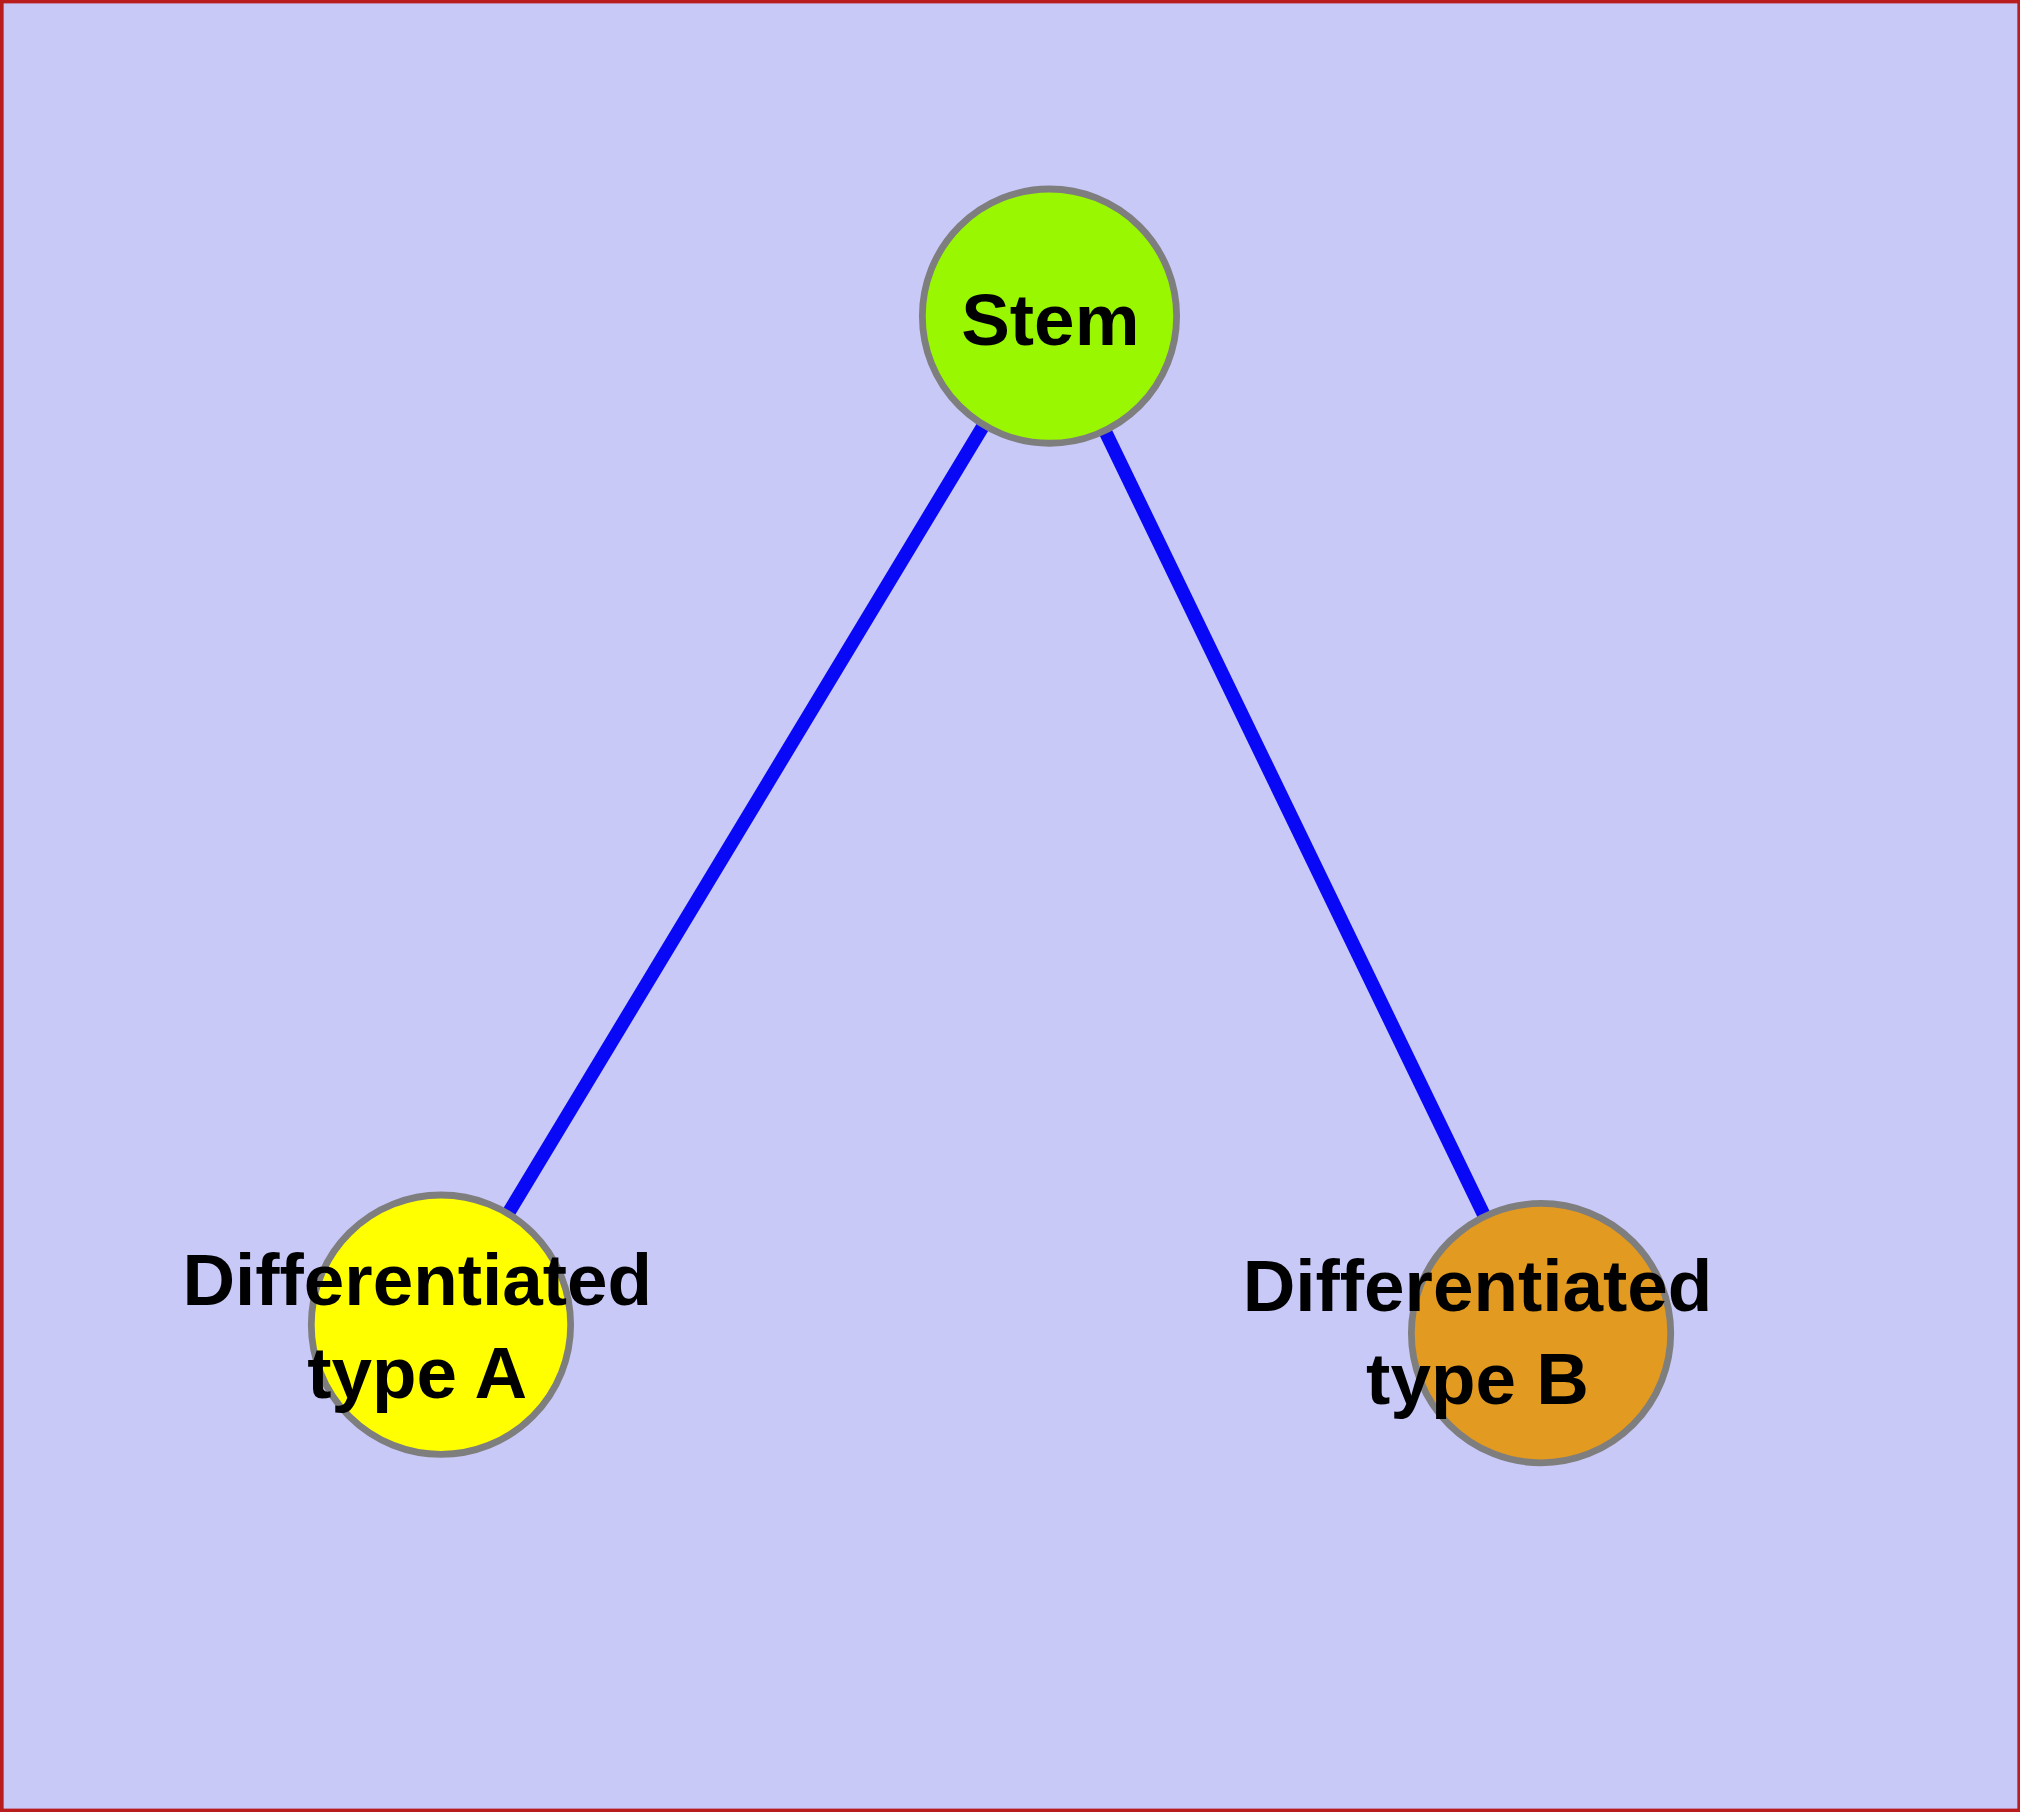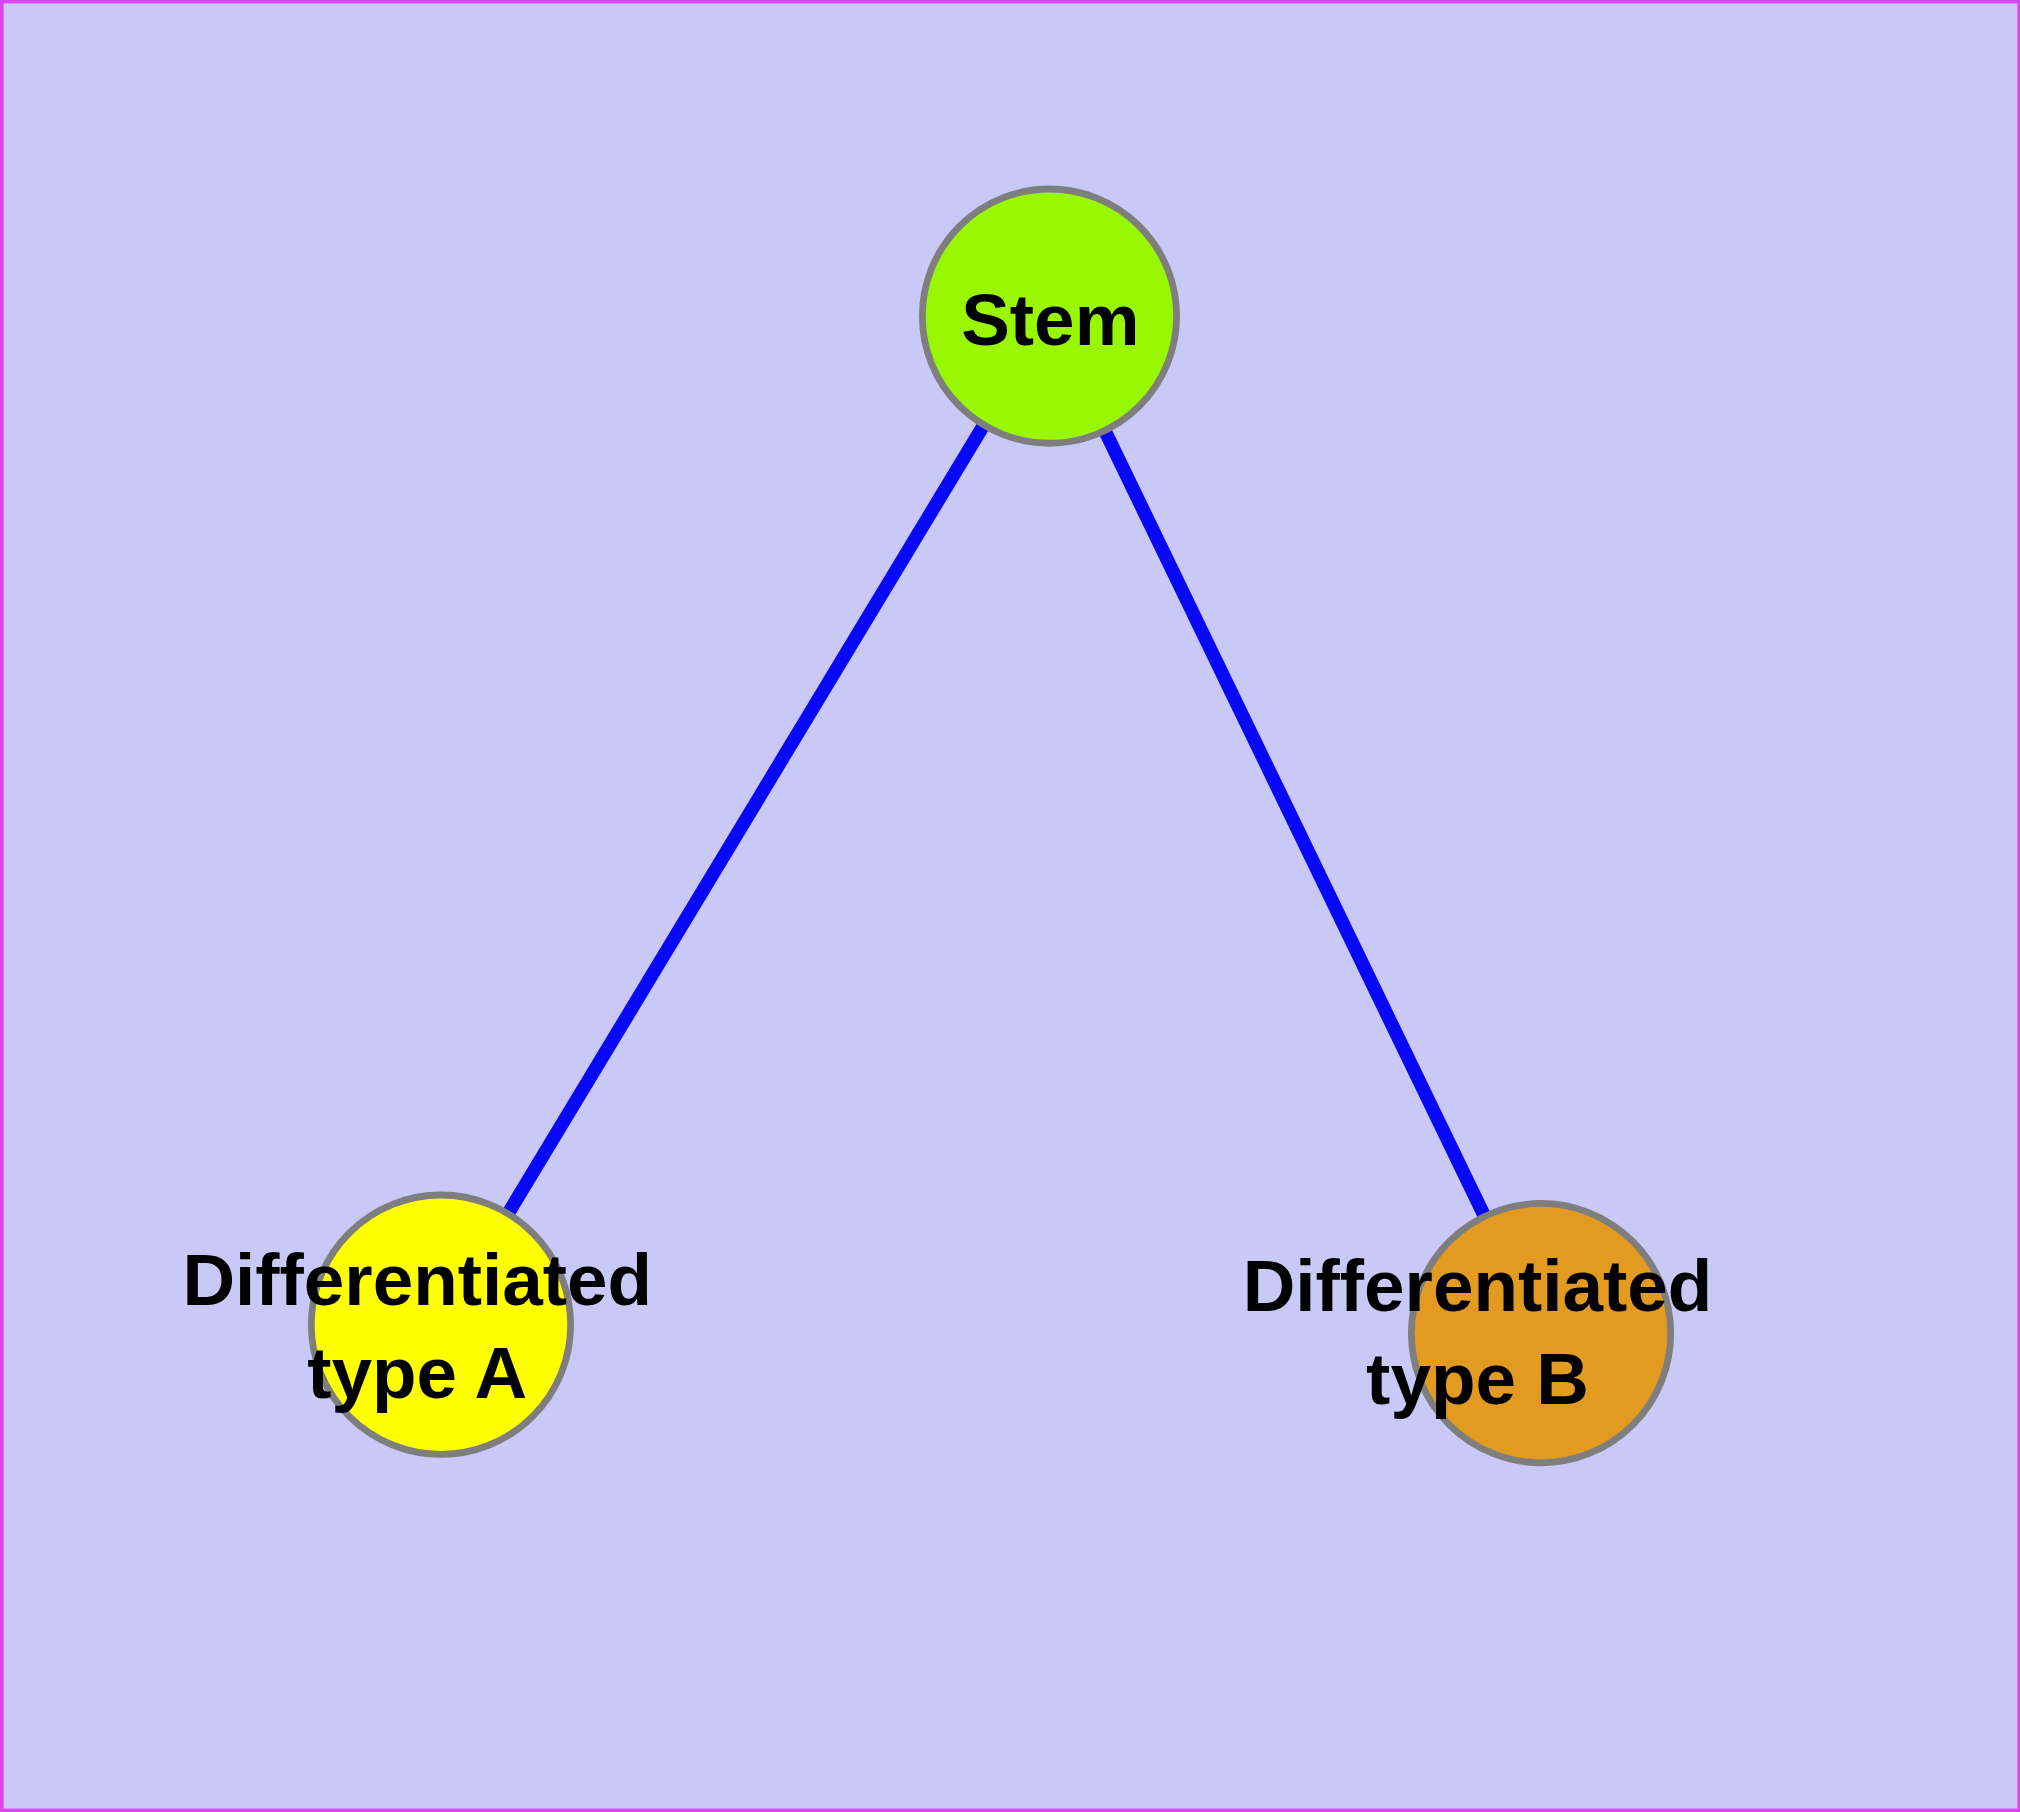--- a/index.html
+++ b/index.html
@@ -4,21 +4,21 @@
 <style>
   html, body {
     margin: 0;
     padding: 0;
     background: #ffffff;
   }
   .canvas-wrap {
     position: relative;
     width: 2021px;
     height: 1812px;
-    background: #d946ef;
+    background: #b91c1c;
     overflow: hidden;
     font-family: "Liberation Sans", "DejaVu Sans", sans-serif;
   }
   svg text {
     font-family: "Liberation Sans", "DejaVu Sans", sans-serif;
     font-weight: bold;
   }
 </style>
 </head>
 <body>

